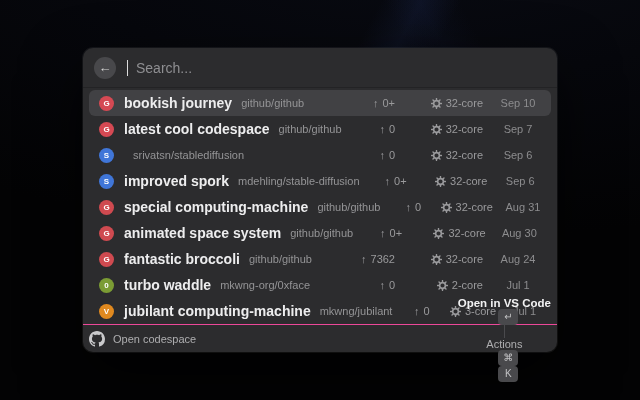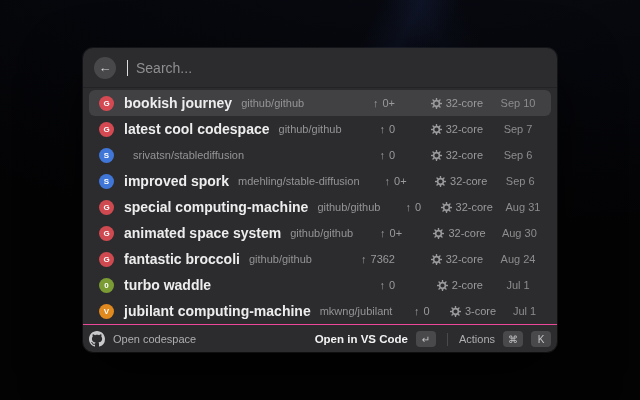--- a/index.html
+++ b/index.html
@@ -96,21 +96,21 @@
   .footer {
     flex:0 0 29px; height:29px;
     border-top:1px solid #ec4899;
     display:flex; align-items:center;
     padding:0 6px;
     border-radius:0 0 10px 10px;
   }
   .footer-left { display:flex; align-items:center; gap:8px; }
   .octocat { color:#c9c9cb; display:block; }
   .footer-label { font-size:11px; color:#aeaeb0; }
-  .footer-right { margin-left:auto; display:flex; align-items:center; }
+  .footer-right { margin-left:auto; display:flex; align-items:center;flex-direction:column; }
   .vscode-label { font-size:11.5px; font-weight:bold; color:#f2f2f3; }
   .key-badge {
     background:#49494c; color:#c3c3c5;
     border-radius:4px; font-size:10px;
     min-width:20px; height:16px; padding:0 4px;
     display:flex; align-items:center; justify-content:center;
     margin-left:8px;
   }
   .foot-divider { width:1px; height:13px; background:#4a4a4d; margin:0 11px; }
   .actions-label { font-size:11px; color:#aeaeb0; }
@@ -324,20 +324,21 @@
         </g>
       </svg>
       <span>32-core</span>
     </span>
     <span class="date">Aug 24</span>
   </div>
 
   <div class="row">
     <span class="avatar" style="background: rgb(123, 156, 52);">0</span>
     <span class="name">turbo waddle</span>
+    <span class="repo">mkwng-org/0xface</span>
     <span class="spacer"></span>
     <span class="changes">
       <span class="up-arrow">↑</span>
       <span>0</span>
     </span>
     <span class="machine">
       <svg class="gear" width="11" height="11" viewBox="0 0 16 16" aria-hidden="true">
         <circle cx="8" cy="8" r="4.2" fill="none" stroke="currentColor" stroke-width="2.4"></circle>
         <g stroke="currentColor" stroke-width="2" stroke-linecap="round">
           <line x1="8" y1="0.8" x2="8" y2="2.4"></line>

